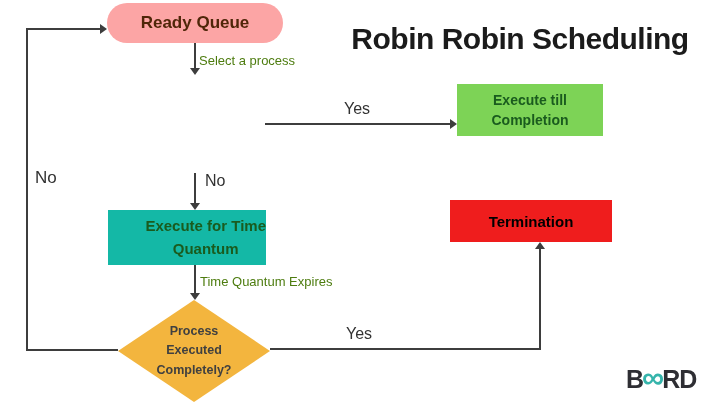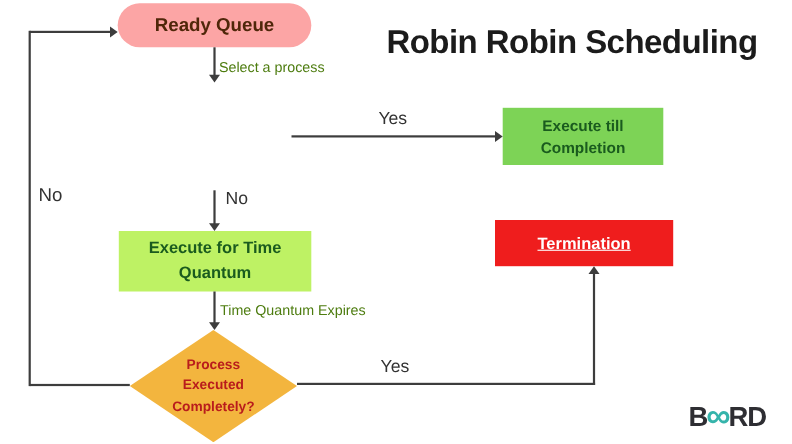--- a/index.html
+++ b/index.html
@@ -5,31 +5,31 @@
   html,body{margin:0;padding:0;background:#ffffff;}
   .canvas{
     position:relative;width:720px;height:404px;background:#ffffff;
     font-family:"Liberation Sans",sans-serif;overflow:hidden;
   }
   .node{position:absolute;display:flex;align-items:center;justify-content:center;
         text-align:center;font-weight:bold;white-space:pre-line;box-sizing:border-box;}
   
   .ready-queue{left:107px;top:3px;width:176px;height:40px;background:#fca5a5;
                border-radius:20px;color:#4F2609;font-size:17px;}
-  .box-exec-completion{left:457px;top:98px;width:146px;height:52px;background:#7DD356;
+  .box-exec-completion{left:457px;top:84px;width:146px;height:52px;background:#7DD356;
                color:#1A5B1E;font-size:14px;line-height:1.45;}
-  .box-exec-quantum{left:108px;top:210px;width:175px;height:55px;background:#bef264;
-               color:#1A5B1E;font-size:15px;line-height:1.5;}
+  .box-exec-quantum{left:108px;top:210px;width:158px;height:55px;background:#14b8a6;
+               color:#1A5B1E;font-size:15px;line-height:1.5;justify-content:flex-end;}
   .box-termination{left:450px;top:200px;width:162px;height:42px;background:#EF1D1D;
-               color:#ffffff;font-size:15px;text-decoration:underline;}
+               color:#000000;font-size:15px;}
   .diamond{clip-path:polygon(50% 0,100% 50%,50% 100%,0 50%);}
   .diamond-burst{left:125px;top:75px;width:140px;height:98px;background:#8CD96F;
                color:#1A5B1E;font-size:12.5px;line-height:1.5;}
   .diamond-process{left:118px;top:300px;width:152px;height:102px;background:#F3B53E;
-               color:#b91c1c;font-size:12.5px;line-height:1.55;}
+               color:#404040;font-size:12.5px;line-height:1.55;}
   
   .title{position:absolute;left:322px;top:22px;width:396px;text-align:center;
          font-weight:bold;font-size:30px;color:#1B1B1B;letter-spacing:-0.5px;}
   
   .line{position:absolute;background:#3D3D3D;}
   .ah{position:absolute;width:0;height:0;}
   .ah-down{border-left:5px solid transparent;border-right:5px solid transparent;border-top:7px solid #3D3D3D;}
   .ah-up{border-left:5px solid transparent;border-right:5px solid transparent;border-bottom:7px solid #3D3D3D;}
   .ah-right{border-top:5px solid transparent;border-bottom:5px solid transparent;border-left:7px solid #3D3D3D;}
   

